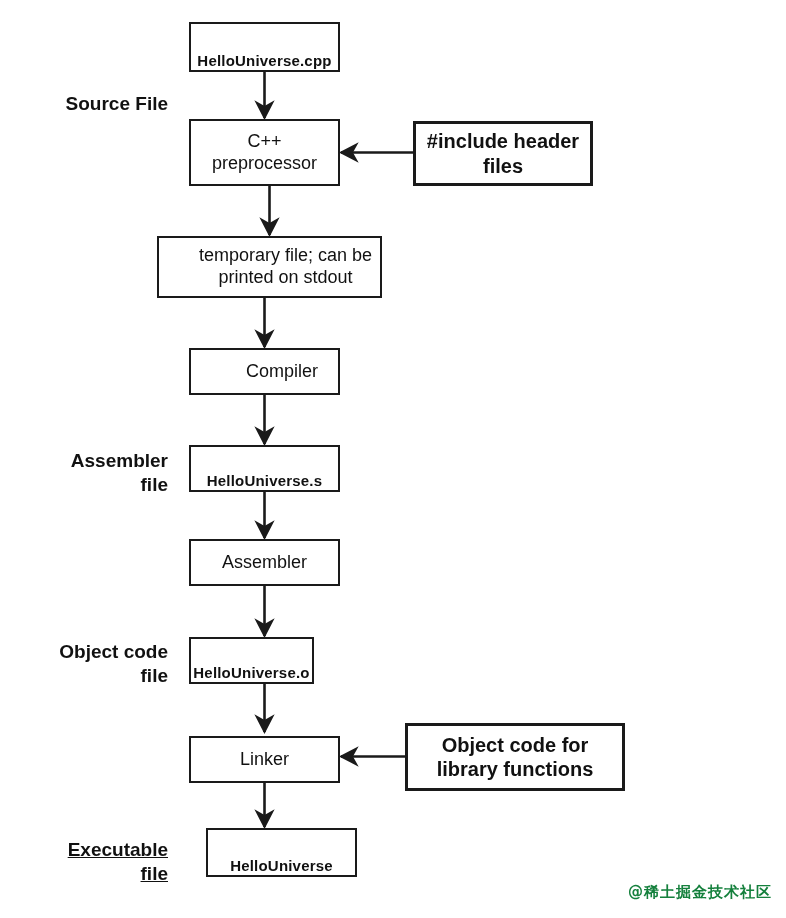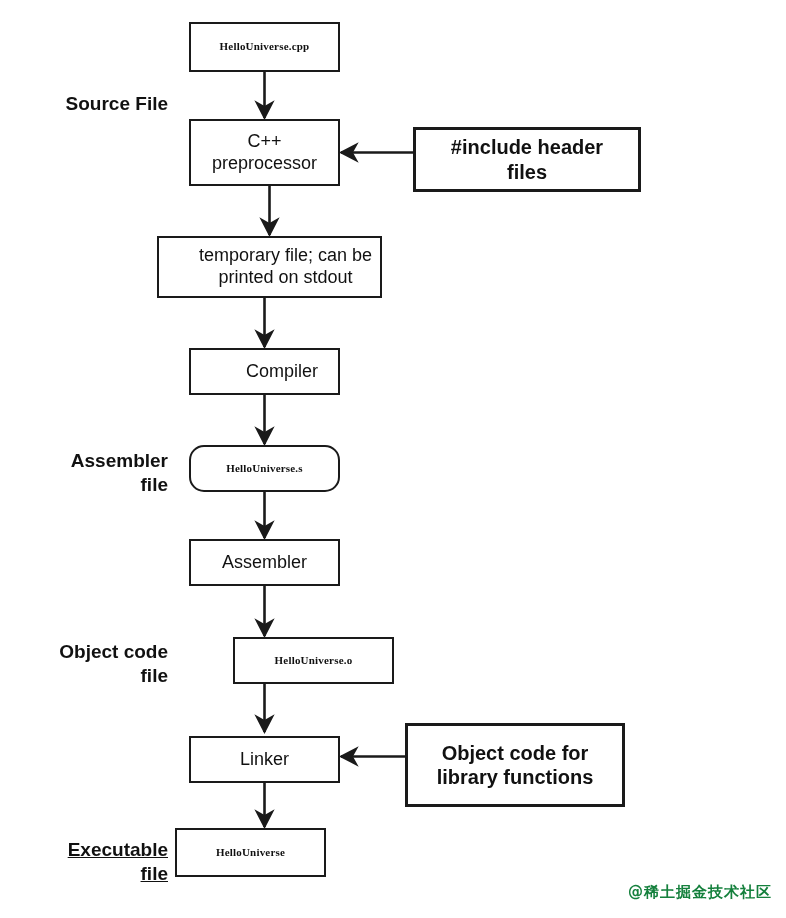--- a/index.html
+++ b/index.html
@@ -31,24 +31,25 @@
     border: 2px solid #1a1a1a;
     display: flex;
     align-items: center;
     justify-content: center;
     text-align: center;
     line-height: 1.22;
     color: #111111;
     z-index: 2;
   }
   .node.mono {
-    font-family: Liberation Serif, serif;
+    font-family: Liberation Sans, sans-serif;
     font-weight: bold;
-    font-size: 11px;
+    font-size: 15px;
     letter-spacing: 0.2px;
+    align-items: flex-end;
   }
   .node.plain {
     font-family: "Liberation Sans", sans-serif;
     font-weight: 400;
     font-size: 18px;
   }
   .node.strong {
     font-family: "Liberation Sans", sans-serif;
     font-weight: bold;
     font-size: 20px;
@@ -107,48 +108,48 @@
   </svg>
 
   <div id="node-layer">
       <div class="node mono" style="left: 189px; top: 22px; width: 151px; height: 50px;">
         <span class="lines">HelloUniverse.cpp</span>
       </div>
       <div class="node plain" style="left: 189px; top: 119px; width: 151px; height: 67px;">
         <span class="lines">C++
 preprocessor</span>
       </div>
-      <div class="node strong" style="left: 413px; top: 127px; width: 228px; height: 65px;">
+      <div class="node strong" style="left: 413px; top: 121px; width: 180px; height: 65px;">
         <span class="lines">#include header
 files</span>
       </div>
       <div class="node plain" style="left: 157px; top: 236px; width: 225px; height: 62px; padding-left: 32px;">
         <span class="lines">temporary file; can be
 printed on stdout</span>
       </div>
       <div class="node plain" style="left: 189px; top: 348px; width: 151px; height: 47px; padding-left: 35px;">
         <span class="lines">Compiler</span>
       </div>
-      <div class="node mono" style="left: 189px; top: 445px; width: 151px; height: 47px; border-radius: 15px;">
+      <div class="node mono" style="left: 189px; top: 445px; width: 151px; height: 47px;">
         <span class="lines">HelloUniverse.s</span>
       </div>
       <div class="node plain" style="left: 189px; top: 539px; width: 151px; height: 47px;">
         <span class="lines">Assembler</span>
       </div>
-      <div class="node mono" style="left: 189px; top: 637px; width: 161px; height: 47px; margin-left: 44px;">
+      <div class="node mono" style="left: 189px; top: 637px; width: 125px; height: 47px;">
         <span class="lines">HelloUniverse.o</span>
       </div>
       <div class="node plain" style="left: 189px; top: 736px; width: 151px; height: 47px;">
         <span class="lines">Linker</span>
       </div>
-      <div class="node strong" style="left: 405px; top: 723px; width: 220px; height: 84px;">
+      <div class="node strong" style="left: 405px; top: 723px; width: 220px; height: 68px;">
         <span class="lines">Object code for
 library functions</span>
       </div>
-      <div class="node mono" style="left: 175px; top: 828px; width: 151px; height: 49px;">
+      <div class="node mono" style="left: 206px; top: 828px; width: 151px; height: 49px;">
         <span class="lines">HelloUniverse</span>
       </div>
     </div>
   <div id="label-layer">
       <div class="side-label" style="left: 18px; top: 92px; width: 150px;">Source File</div>
       <div class="side-label" style="left: 18px; top: 449px; width: 150px;">Assembler
 file</div>
       <div class="side-label" style="left: 18px; top: 640px; width: 150px;">Object code
 file</div>
       <div class="side-label" style="left: 18px; top: 838px; width: 150px; text-decoration: underline;">Executable

